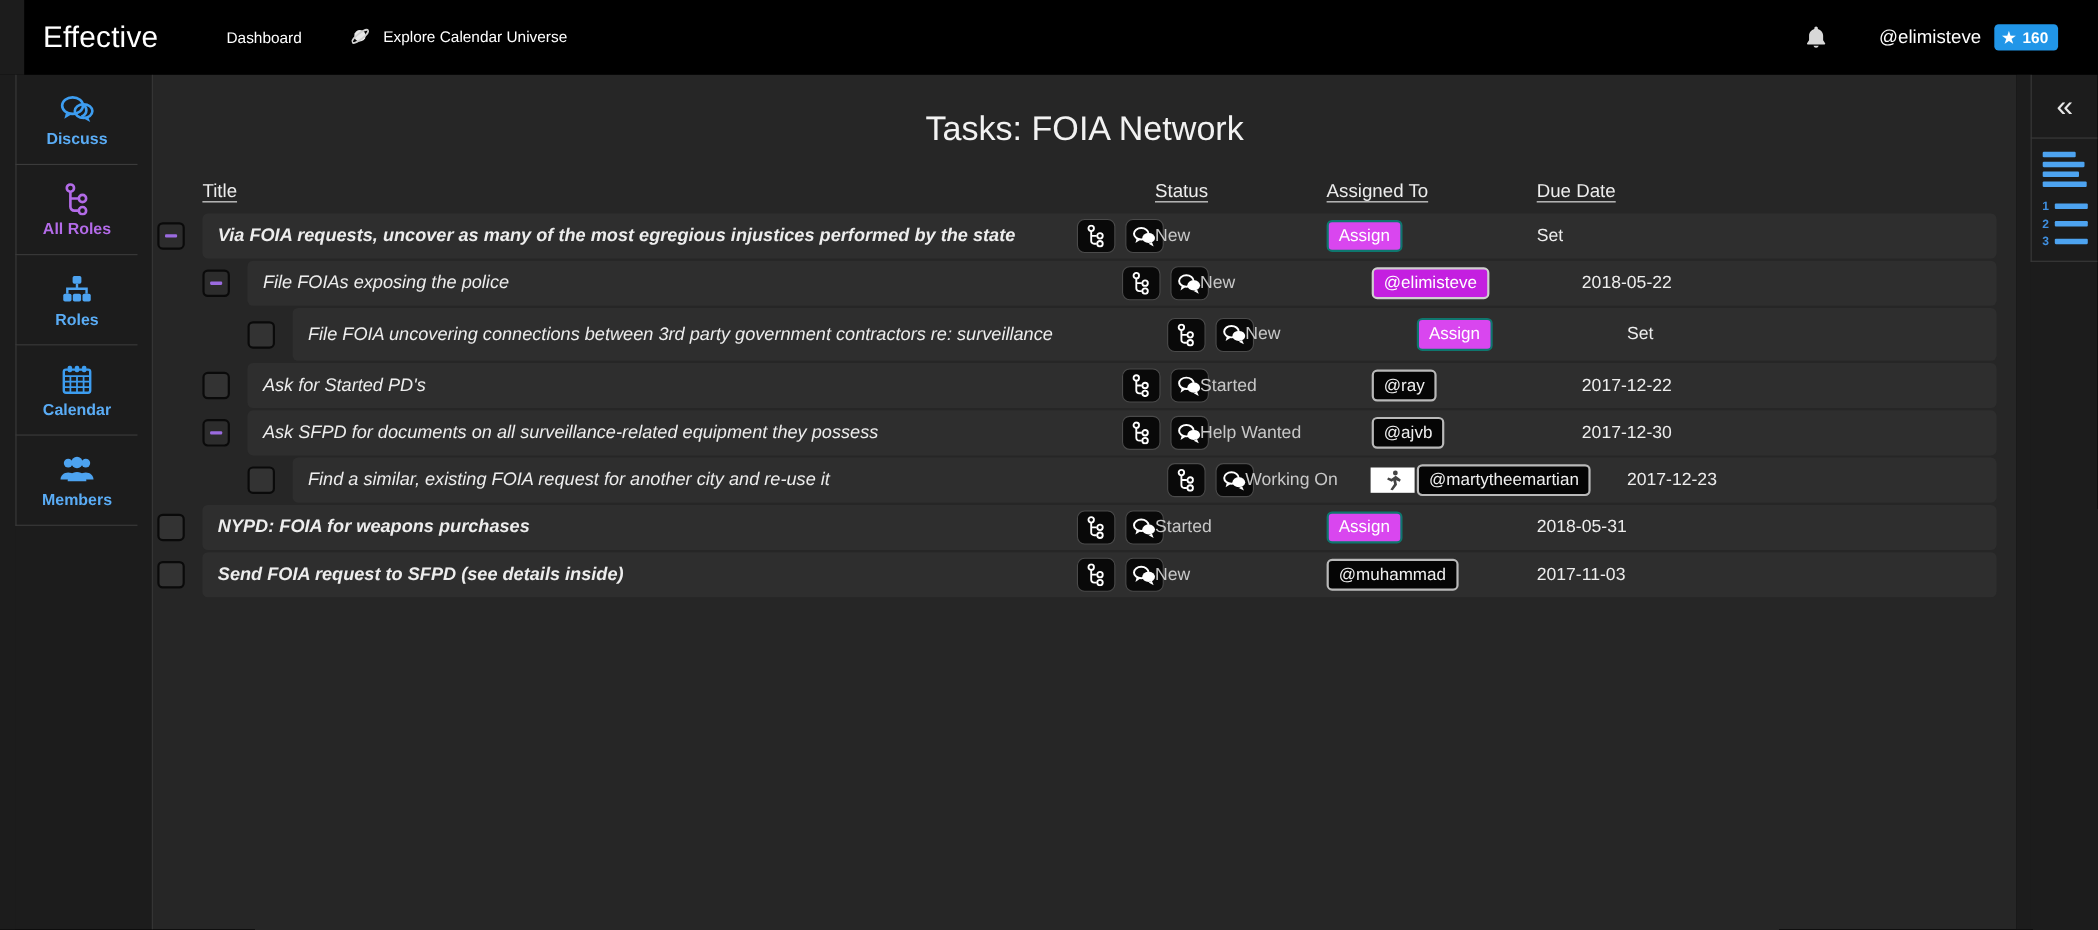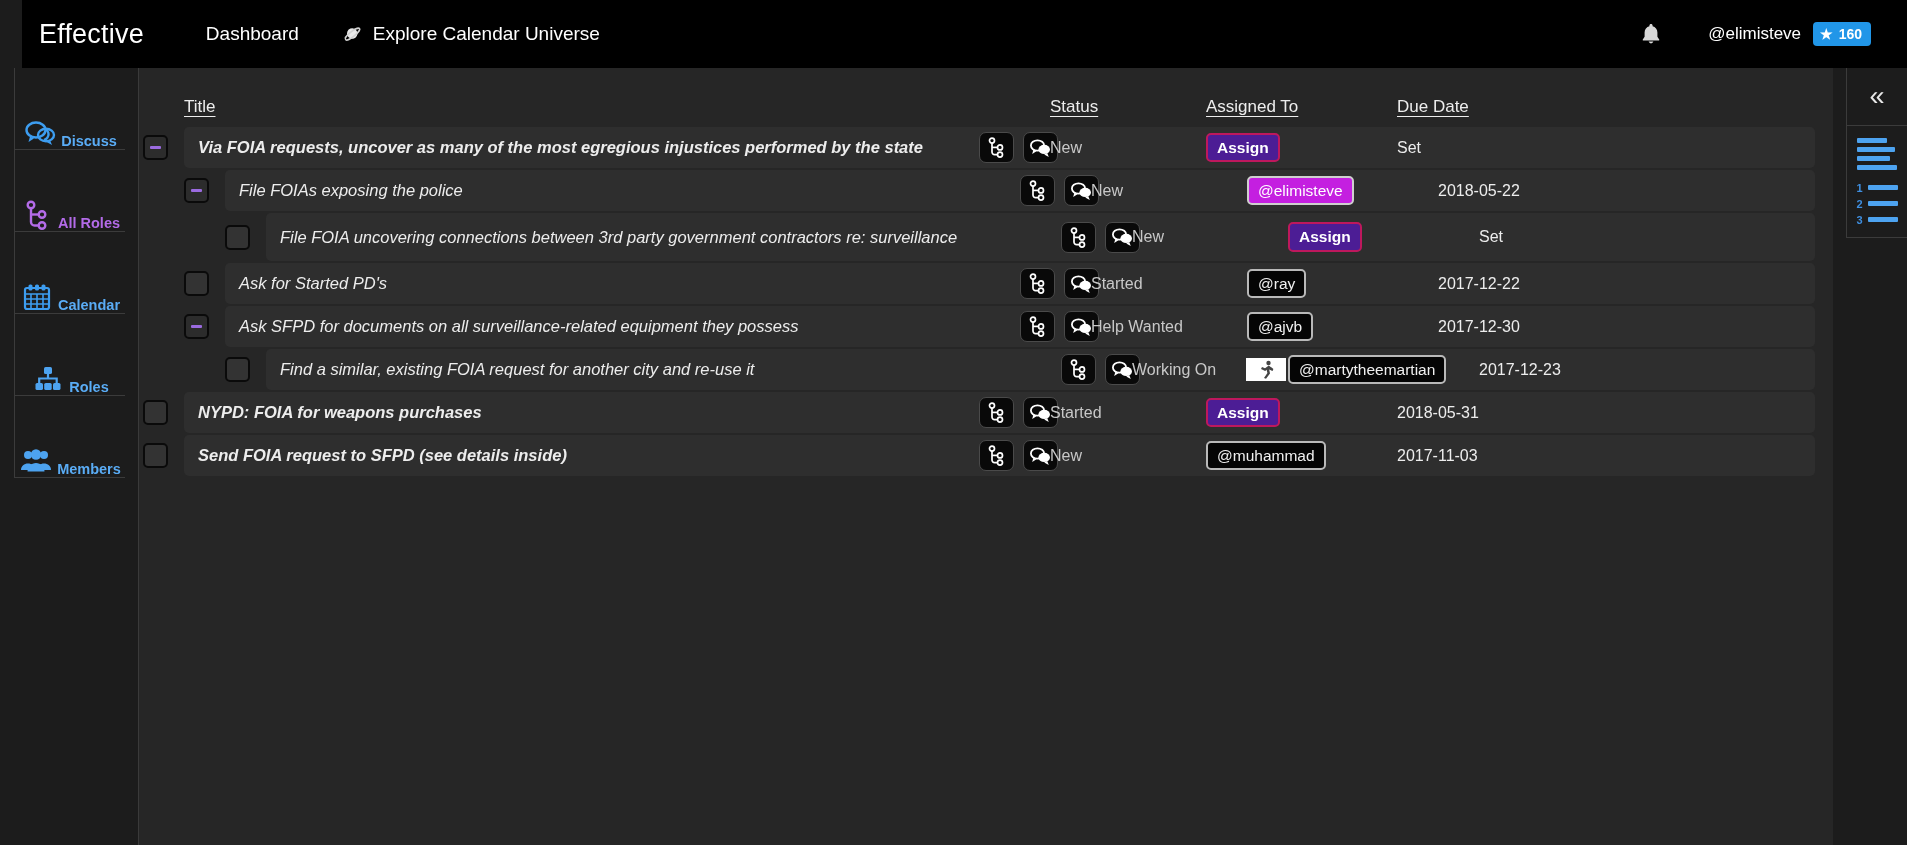--- a/index.html
+++ b/index.html
@@ -15,22 +15,22 @@
   .topbar {
     position: absolute; top: 0; left: 0; width: 1907px; height: 68px;
     background: #000; display: flex; align-items: center;
   }
   .topbar-left-pad { width: 22px; height: 68px; background: #1c1c1c; }
   .brand {
     color: #fff; font-size: 27px; font-weight: 400;
     margin-left: 17px; letter-spacing: .2px;
   }
   .nav-link {
-    color: #fff; font-size: 19px; margin-left: 45px;
-    display: flex; align-items: flex-end; gap: 9px; cursor: pointer;
+    color: #fff; font-size: 14px; margin-left: 45px;
+    display: flex; align-items: flex-start; gap: 9px; cursor: pointer;
     white-space: nowrap;
   }
   .nav-link.first { margin-left: 62px; }
   .planet-icon { font-size: 18px; line-height: 1; display:inline-block; transform: rotate(-20deg); }
   .topbar-spacer { flex: 1; }
   .bell-icon { width: 34px; height: 34px; display:flex; align-items:center; justify-content:center; cursor:pointer; }
   .username { color: #fff; font-size: 17px; margin-left: 40px; white-space: nowrap; }
   .score-badge {
     margin-left: 12px; margin-right: 36px;
     background: #2196e8; color: #fff; border-radius: 4px;
@@ -41,21 +41,21 @@
 
   
   .sidebar {
     position: absolute; top: 68px; left: 0; width: 139px; height: 777px;
     background: #1c1c1c; border-right: 1px solid #3a3a3a;
   }
   .sb-rail { position:absolute; left:0; top:0; width: 14px; height: 100%; background:#1c1c1c; }
   .sb-item {
     position: relative; margin-left: 14px; width: 111px; height: 82px;
     border-bottom: 1px solid #3b3b3b; border-left: 1px solid #3b3b3b;
-    display: flex; flex-direction: row; align-items: flex-end; justify-content: center;
+    display: flex; flex-direction: column; align-items: center; justify-content: center;
     gap: 4px; cursor: pointer;
   }
   .sb-item:first-child { border-top: 1px solid #3b3b3b; }
   .sb-label { font-size: 14.5px; font-weight: 700; color: #5aacf5; }
   .sb-item.active .sb-label { color: #b36be8; }
   .sb-icon { width: 34px; height: 32px; display:flex; align-items:center; justify-content:center; }
 
   
   .main {
     position: absolute; top: 68px; left: 139px;
@@ -121,21 +121,21 @@
   .status-img {
     position: absolute; left: 980px; width: 40px; height: 23px; background: #fff;
     display: flex; align-items: center; justify-content: center;
   }
 
   .assignee { position: absolute; left: 1022px; display: flex; }
   .badge {
     font-size: 15.5px; border-radius: 5px; padding: 4px 9px; white-space: nowrap;
     cursor: pointer; line-height: 1.15;
   }
-  .badge.assign { background: #4c1d95; color: #fff; border: 2px solid #be185d; font-weight: bold; }
+  .badge.assign { background: #d946ef; color: #fff; border: 2px solid #0f766e; }
   .badge.self   { background: #c41fe0; color: #fff; border: 2px solid #cfcfcf; }
   .badge.user   { background: #050505; color: #f0f0f0; border: 2px solid #b9b9b9; }
 
   .due {
     position: absolute; left: 1213px; color: #ededed; font-size: 16px;
     cursor: pointer; white-space: nowrap;
   }
 
   
   .rightbar {
@@ -220,60 +220,61 @@
         <path d="M8 14.5 H15" fill="none" stroke="#b36be8" stroke-width="2.4"></path>
         <circle cx="19" cy="14.5" r="3.3" fill="none" stroke="#b36be8" stroke-width="2.4"></circle>
         <circle cx="19" cy="25.5" r="3.3" fill="none" stroke="#b36be8" stroke-width="2.4"></circle>
       </svg>
     </span>
     <span class="sb-label">All Roles</span>
   </div>
 
   <div class="sb-item">
     <span class="sb-icon">
+      <svg width="30" height="28" viewBox="0 0 30 28">
+        <rect x="11" y="2" width="8" height="7" rx="1.6" fill="#4da3f0"></rect>
+        <rect x="2.5" y="18" width="7.5" height="7" rx="1.6" fill="#4da3f0"></rect>
+        <rect x="11.2" y="18" width="7.5" height="7" rx="1.6" fill="#4da3f0"></rect>
+        <rect x="20" y="18" width="7.5" height="7" rx="1.6" fill="#4da3f0"></rect>
+        <path d="M15 9 V13.5 M6.2 18 V13.5 H23.7 V18" fill="none" stroke="#4da3f0" stroke-width="2.2"></path>
+      </svg>
+    </span>
+    <span class="sb-label">Roles</span>
+  </div>
+
+  <div class="sb-item">
+    <span class="sb-icon">
       <svg width="30" height="30" viewBox="0 0 30 30">
         <rect x="3" y="6" width="24" height="21" rx="2" fill="none" stroke="#3d9df0" stroke-width="2.2"></rect>
         <rect x="6.5" y="2.5" width="4" height="6" rx="1.6" fill="#3d9df0"></rect>
         <rect x="13" y="2.5" width="4" height="6" rx="1.6" fill="#3d9df0"></rect>
         <rect x="19.5" y="2.5" width="4" height="6" rx="1.6" fill="#3d9df0"></rect>
         <path d="M3 12 H27 M3 17 H27 M3 22 H27 M9 12 V27 M15 12 V27 M21 12 V27" stroke="#3d9df0" stroke-width="1.6"></path>
       </svg>
     </span>
     <span class="sb-label">Calendar</span>
-  </div>
-
-  <div class="sb-item">
-    <span class="sb-icon">
-      <svg width="30" height="28" viewBox="0 0 30 28">
-        <rect x="11" y="2" width="8" height="7" rx="1.6" fill="#4da3f0"></rect>
-        <rect x="2.5" y="18" width="7.5" height="7" rx="1.6" fill="#4da3f0"></rect>
-        <rect x="11.2" y="18" width="7.5" height="7" rx="1.6" fill="#4da3f0"></rect>
-        <rect x="20" y="18" width="7.5" height="7" rx="1.6" fill="#4da3f0"></rect>
-        <path d="M15 9 V13.5 M6.2 18 V13.5 H23.7 V18" fill="none" stroke="#4da3f0" stroke-width="2.2"></path>
-      </svg>
-    </span>
-    <span class="sb-label">Roles</span>
   </div>
 
   <div class="sb-item">
     <span class="sb-icon">
       <svg width="32" height="26" viewBox="0 0 32 26">
         <circle cx="8" cy="7" r="4" fill="#4da3f0"></circle>
         <circle cx="24" cy="7" r="4" fill="#4da3f0"></circle>
         <circle cx="16" cy="6.5" r="5.2" fill="#4da3f0"></circle>
         <path d="M1 22c0-4 3.2-6.5 7-6.5s7 2.5 7 6.5z" fill="#4da3f0"></path>
         <path d="M17 22c0-4 3.2-6.5 7-6.5s7 2.5 7 6.5z" fill="#4da3f0"></path>
         <path d="M7.5 23.5c0-5 3.8-8.5 8.5-8.5s8.5 3.5 8.5 8.5z" fill="#4da3f0"></path>
       </svg>
     </span>
     <span class="sb-label">Members</span>
   </div>
 </div>
 
 <div class="main">
+  <div class="page-title">Tasks: FOIA Network</div>
 
   <div class="table-wrap">
 
     <div class="col-head-row">
       <span class="col-head ch-title">Title</span>
       <span class="col-head ch-status">Status</span>
       <span class="col-head ch-assign">Assigned To</span>
       <span class="col-head ch-due">Due Date</span>
     </div>
 

